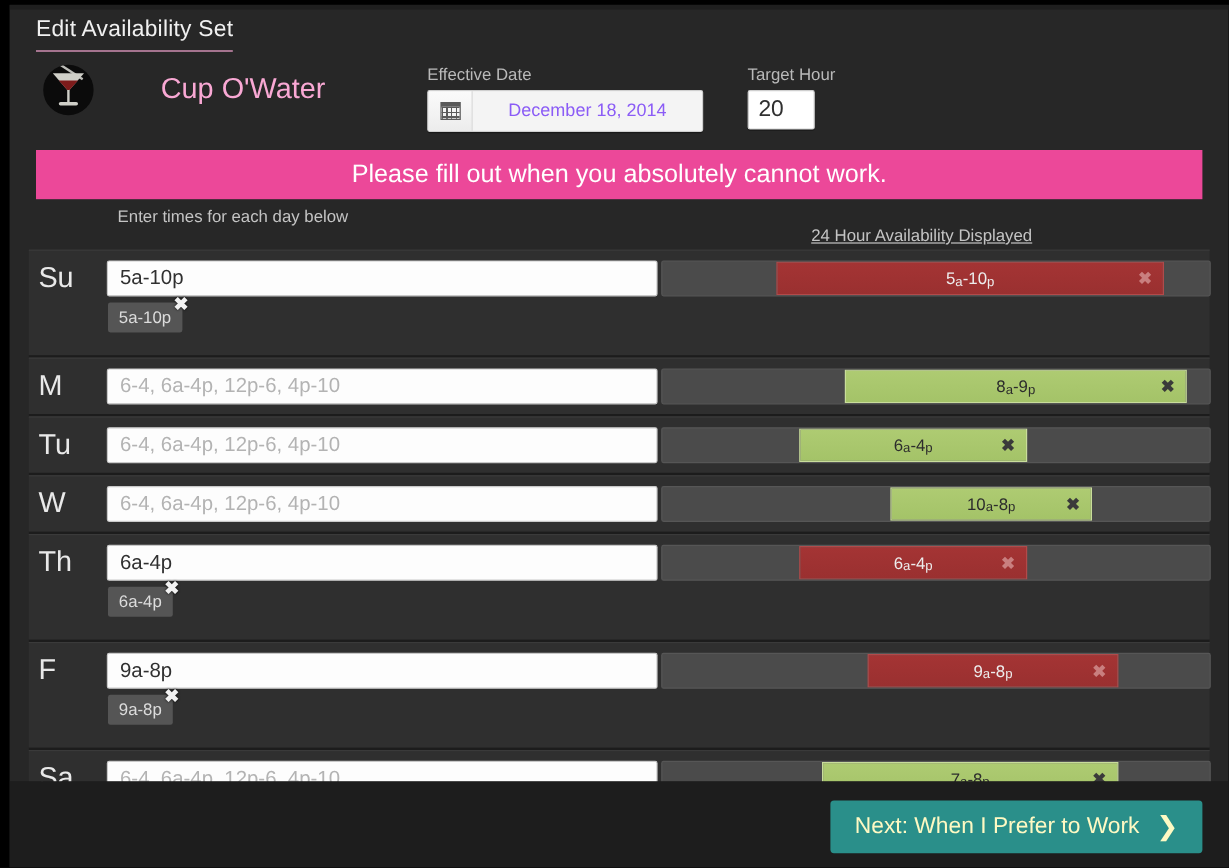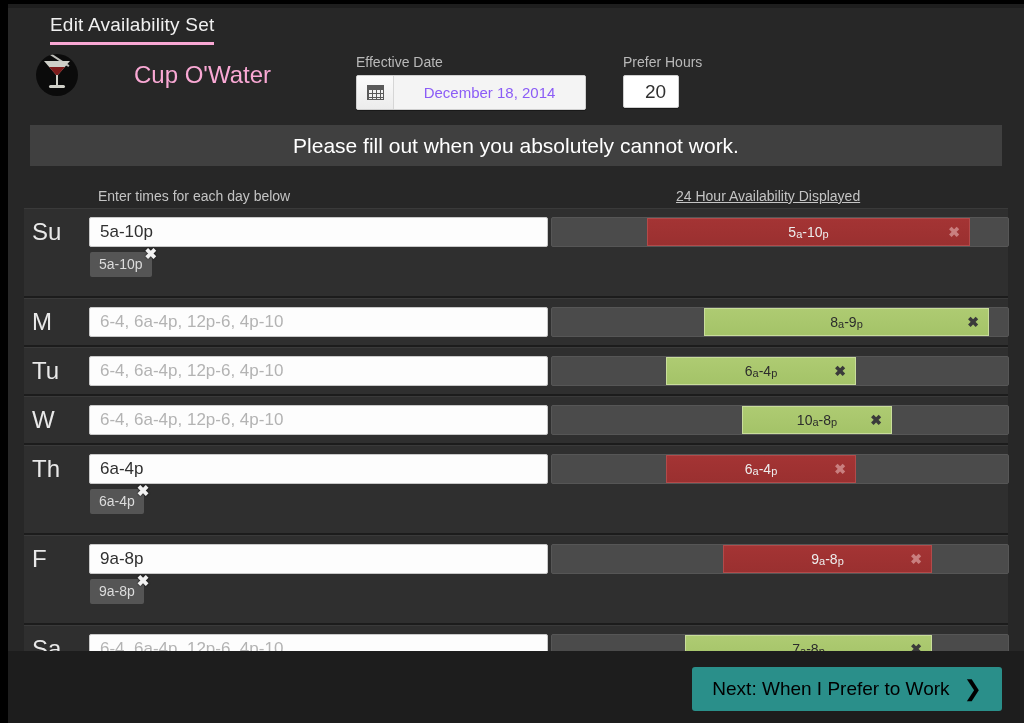--- a/index.html
+++ b/index.html
@@ -25,23 +25,22 @@
   }
 
   
   .hdr-title {
     position: absolute;
     left: 22px; top: 10px;
     font-size: 19px;
     color: #f0f0f0;
     letter-spacing: .2px;
     padding-bottom: 6px;
-    border-bottom: 3px solid #f9a8d4;
+    border-bottom: 1px solid #f9a8d4;
     display: inline-block;
-    margin-left: 20px;
   }
   .ident {
     position: absolute;
     left: 28px; top: 50px;
     display: flex; align-items: center; gap: 8px;
   }
   .avatar {
     width: 42px; height: 42px; border-radius: 50%;
     background: #0b0b0b;
     position: relative; overflow: hidden;
@@ -119,41 +118,41 @@
     font-size: 15px; color: #8b5cf6;
     background: #f4f4f4;
   }
   .hours-box {
     width: 56px; height: 33px;
     background: #fff;
     border: 1px solid #cfcfcf;
     border-radius: 2px;
     box-shadow: 0 1px 0 rgba(0,0,0,.35);
     display: flex; align-items: center;
-    padding-left: 21px;
+    padding-left: 8px;
     box-sizing: border-box;
     font-size: 19px; color: #303030;
   }
 
   
   .banner {
     position: absolute;
     left: 22px; top: 121px;
     width: 972px; height: 41px;
-    background: #404040;
+    background: #ec4899;
     display: flex; align-items: center; justify-content: center;
     color: #fff; font-size: 21px;
   }
 
   
   .cap {
     position: absolute;
     font-size: 14px; color: #c4c4c4;
   }
-  .cap-left  { left: 90px; top: 184px; }
+  .cap-left  { left: 90px; top: 168px; }
   .cap-right { left: 668px; top: 184px; text-decoration: underline; }
 
   
   .rows {
     position: absolute;
     left: 16px; top: 204px;
     width: 984px;
   }
   .row {
     position: relative;
@@ -255,21 +254,21 @@
   .footer {
     position: absolute;
     left: 0; right: 0; bottom: 0; height: 72px;
     background: #1d1d1d;
   }
   .next-btn {
     position: absolute;
     right: 22px; bottom: 12px;
     height: 44px;
     background: #2a8f8a;
-    color: #000000;
+    color: #fef9c3;
     border: none;
     border-radius: 3px;
     padding: 0 20px;
     font-family: "Liberation Sans", sans-serif;
     font-size: 19px;
     display: flex; align-items: center; gap: 14px;
     cursor: pointer;
   }
   .chev {
     font-size: 22px; line-height: 1;
@@ -298,21 +297,21 @@
     <span class="field-label">Effective Date</span>
     <div class="date-box">
       <div class="date-icon">
           <div class="cal-glyph"></div>
         </div>
       <div class="date-text">December 18, 2014</div>
     </div>
   </div>
 
   <div class="field-group" style="left:615px; top:50px;">
-    <span class="field-label">Prefer Hours</span>
+    <span class="field-label">Target Hour</span>
     <div class="hours-box">20</div>
   </div>
 
   <div class="banner">Please fill out when you absolutely cannot work.</div>
 
   <div class="cap cap-left">Enter times for each day below</div>
   <div class="cap cap-right">24 Hour Availability Displayed</div>
 
   <div class="rows" id="rows">
       <div class="row tall">
@@ -346,21 +345,21 @@
           <div class="block green" style="left: 114px; width: 190px;">
             <span class="lbl"><span>6</span><sub>a</sub><span>-</span><span>4</span><sub>p</sub></span>
             <span class="block-x">✖</span>
           </div>
         </div>
       </div>
       <div class="row short">
         <div class="day-label">W</div>
         <input type="text" class="time-input" placeholder="6-4, 6a-4p, 12p-6, 4p-10" style="">
         <div class="track">
-          <div class="block green" style="left: 190px; width: 150px;">
+          <div class="block green" style="left: 190px; width: 168px;">
             <span class="lbl"><span>10</span><sub>a</sub><span>-</span><span>8</span><sub>p</sub></span>
             <span class="block-x">✖</span>
           </div>
         </div>
       </div>
       <div class="row tall">
         <div class="day-label">Th</div>
         <input type="text" class="time-input" placeholder="6-4, 6a-4p, 12p-6, 4p-10" value="6a-4p" style="">
         <div class="chip-wrap">
           <span class="chip">6a-4p</span>

